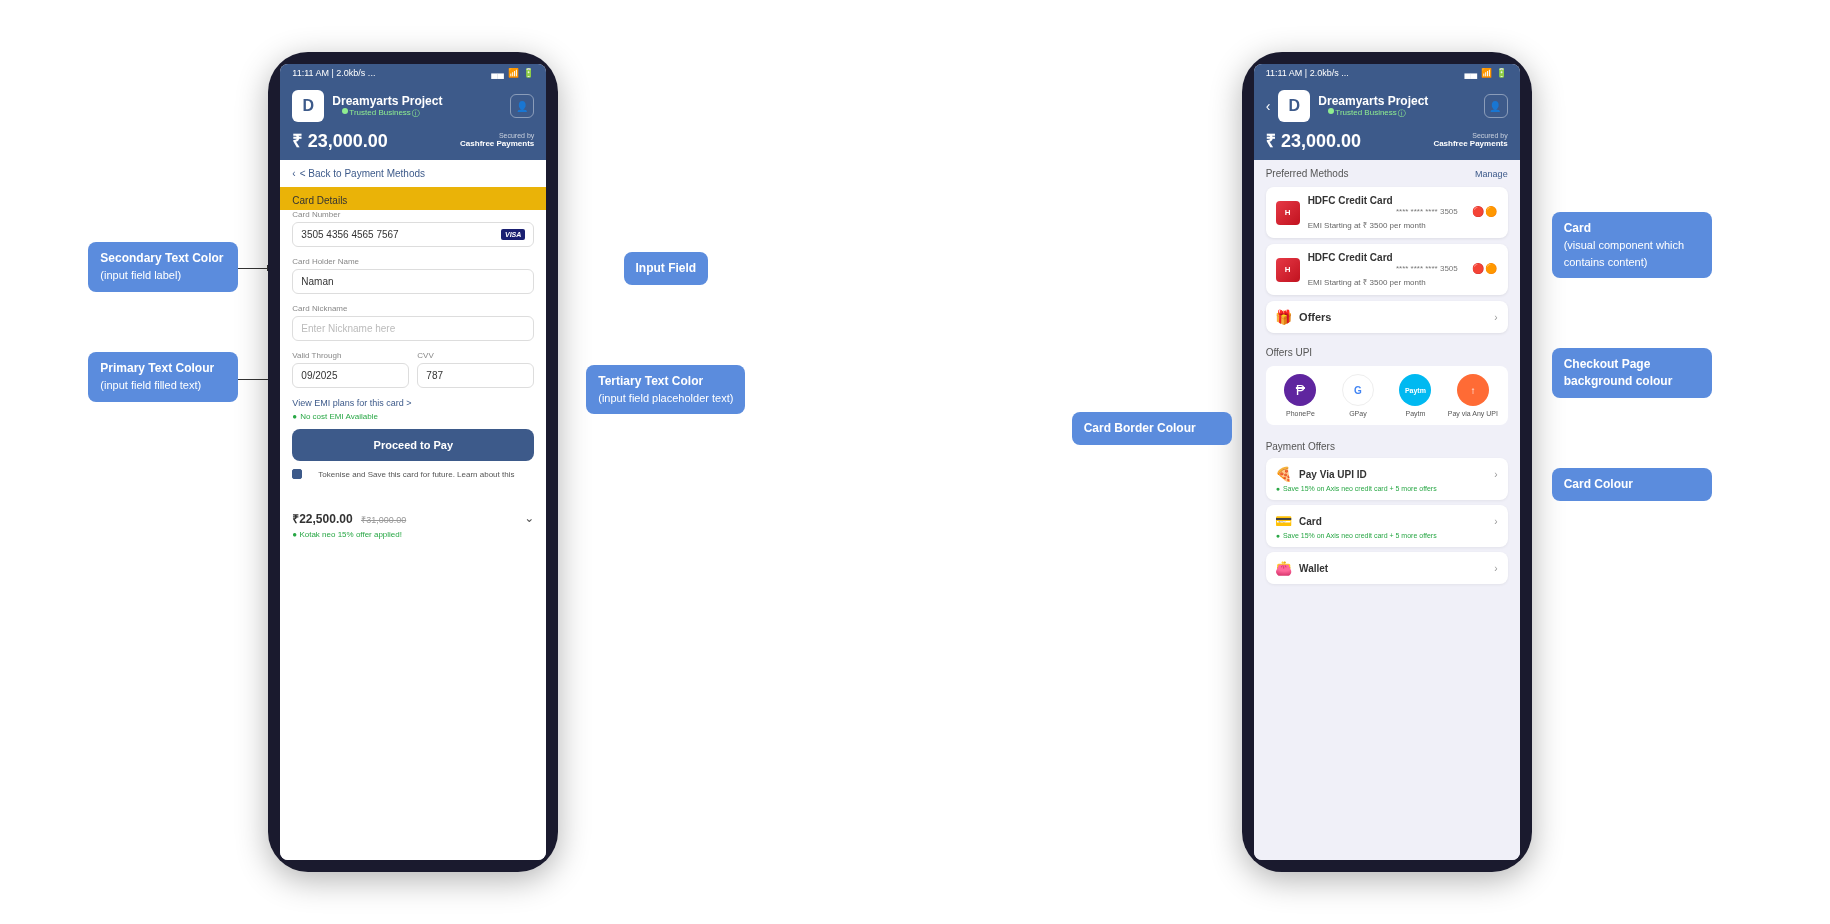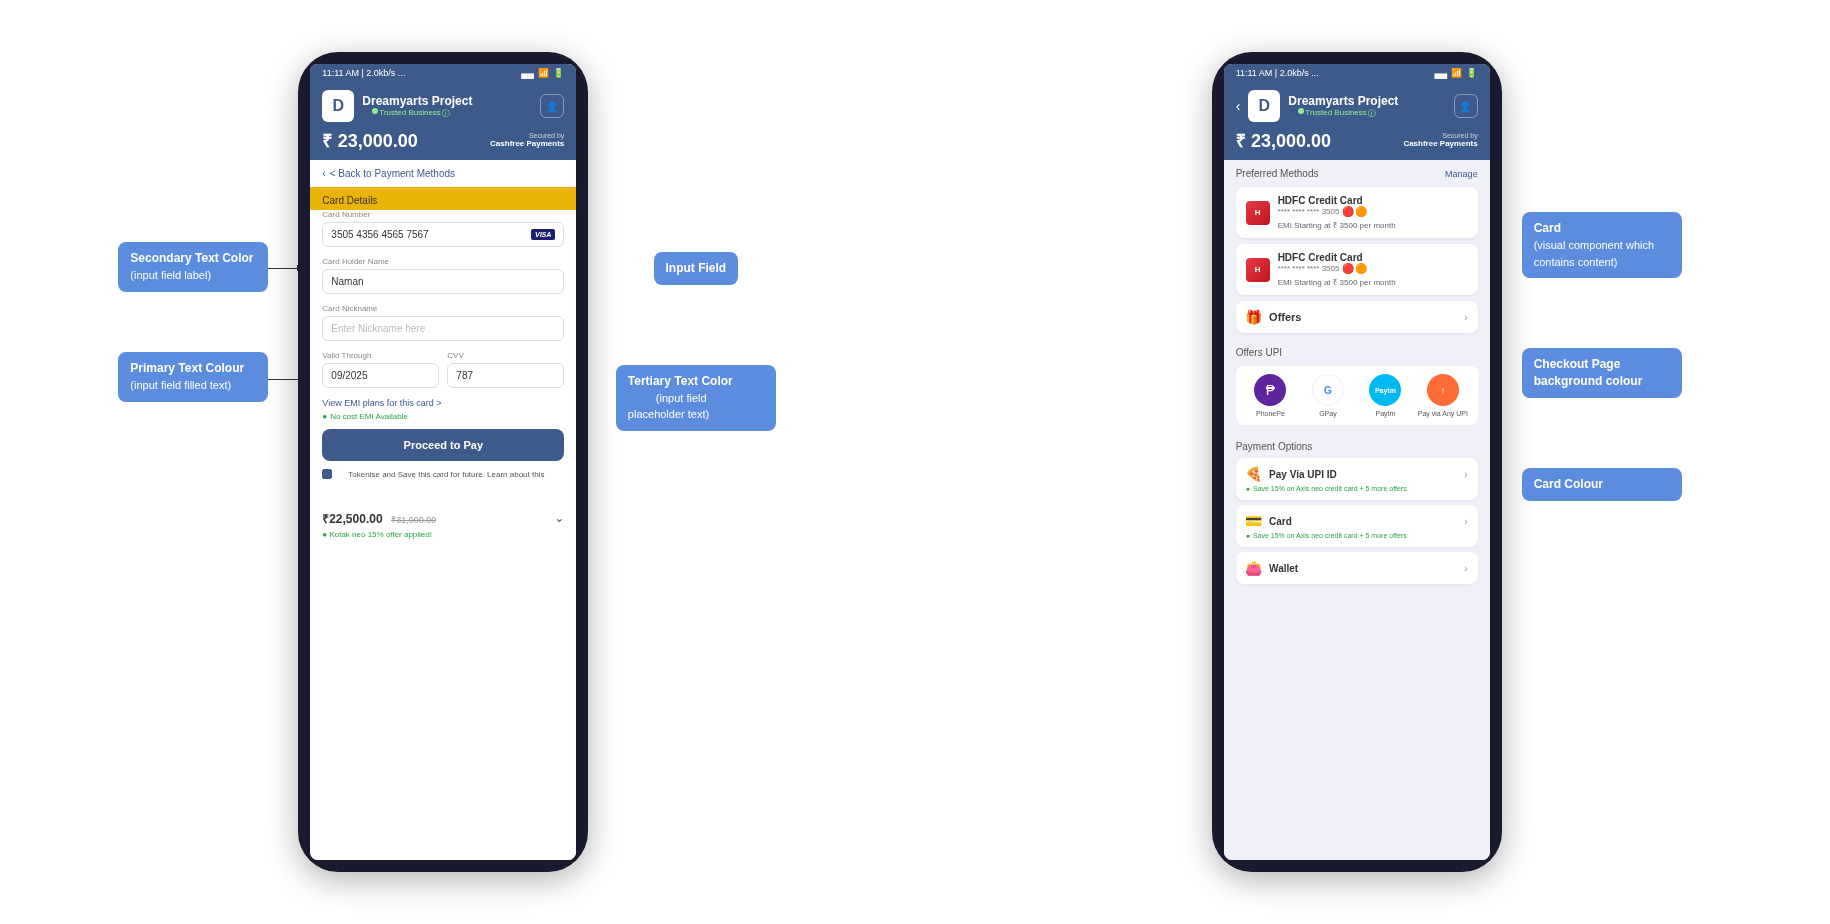--- a/index.html
+++ b/index.html
@@ -319,21 +319,22 @@
     .card-name-text {
       font-size: 10px;
       font-weight: 600;
       color: #333;
     }
     .card-number-text {
       font-size: 8px;
       color: #777;
       display: flex;
       align-items: center;
-      gap: 3px;
+      gap: 15px;
+      justify-content: flex-end;
     }
     .mc-badge {
       font-size: 10px;
     }
     .card-emi-text {
       font-size: 8px;
       color: #666;
       margin-top: 2px;
     }
 
@@ -617,29 +618,34 @@
     </div>
 
     <div style="width:200px; height:820px; position:relative; flex-shrink:0; display:flex; flex-direction:column; justify-content:flex-start; padding-top:200px; gap:80px; padding-left:15px;align-items:center;">
 
       <div class="annotation" style="position:relative; top:0; left:0;">
         <span>Input Field</span>
       </div>
 
       <div class="annotation" style="position:relative; top:0; left:0;">
         <span>Tertiary Text Color</span><br>
-        <span style="font-weight:400; font-size:11px;margin-left:28px;">(input field placeholder text)</span>
+        <span style="font-weight:400; font-size:11px;">(input field placeholder text)</span>
       </div>
     </div>
   </div>
 
   <div class="middle-space"></div>
 
   <div style="position:relative; display:flex; align-items:center; gap:0;">
 
+    <div style="width:180px; height:820px; position:relative; flex-shrink:0; display:flex; flex-direction:column; justify-content:flex-start; padding-top:360px; padding-left:10px;">
+      <div class="annotation" style="position:relative;">
+        <span>Card Border Colour</span>
+      </div>
+    </div>
 
     <div class="phone-mockup">
       <div class="phone-screen">
 
         <div class="status-bar">
           <span>11:11 AM | 2.0kb/s ...</span>
           <div class="status-bar-icons">
             <span>▄▄</span>
             <span>📶</span>
             <span>🔋</span>
@@ -732,21 +738,21 @@
                 <span class="upi-label">Paytm</span>
               </div>
               <div class="upi-item">
                 <div class="upi-logo anyupi-logo">↑</div>
                 <span class="upi-label">Pay via Any UPI</span>
               </div>
             </div>
           </div>
 
           <div class="payment-options-section">
-            <div class="payment-options-label" style="margin-top:8px; margin-bottom:6px;">Payment Options</div>
+            <div class="payment-options-label" style="margin-top:8px; margin-bottom:6px;">Payment Offers</div>
 
             <div class="payment-option-item">
               <div class="payment-option-row">
                 <div class="payment-option-left">
                   <span class="payment-option-icon">🍕</span>
                   <span class="payment-option-name">Pay Via UPI ID</span>
                 </div>
                 <span class="chevron-right">›</span>
               </div>
               <div class="payment-option-offer">

